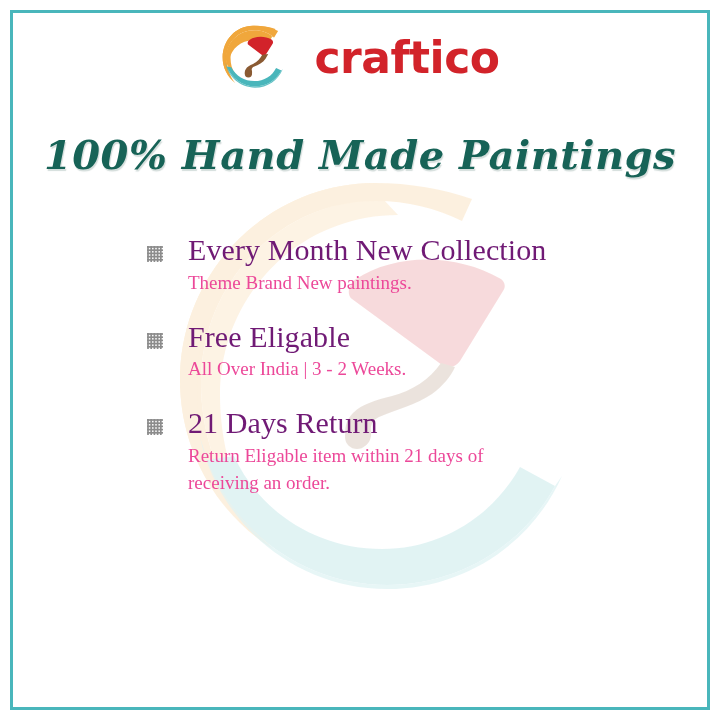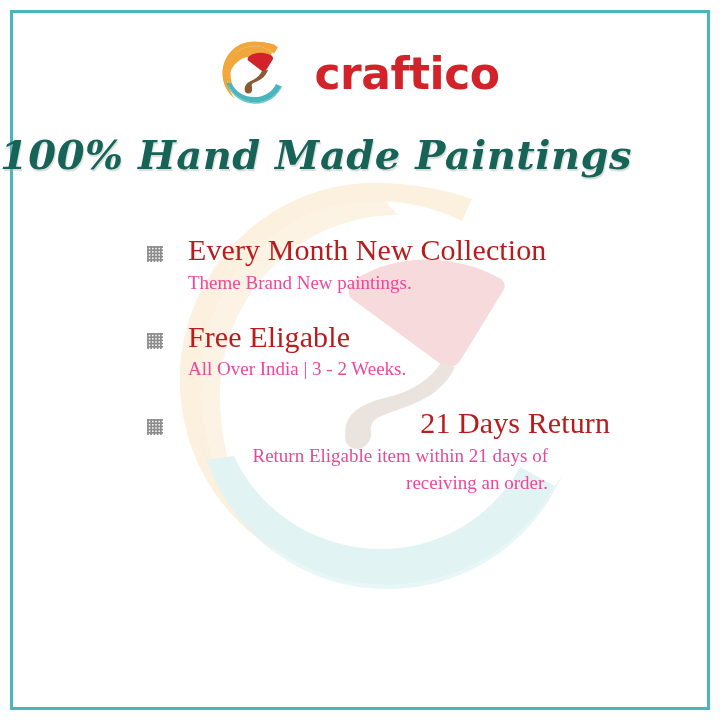--- a/index.html
+++ b/index.html
@@ -38,21 +38,21 @@
     height: 430px;
     opacity: 0.16;
     pointer-events: none;
   }
   .watermark svg { display: block; width: 100%; height: 100%; }
 
   
   .logo-row {
     position: absolute;
     left: 0;
-    top: 34px;
+    top: 18px;
     width: 720px;
     height: 76px;
     display: flex;
     align-items: center;
     justify-content: center;
     gap: 28px;
   }
   .logo-mark { width: 66px; height: 66px; flex: none; }
   .logo-mark svg { display: block; width: 100%; height: 100%; }
 
@@ -65,21 +65,21 @@
     line-height: 1;
     transform: translateY(2px);
   }
 
   
   .headline {
     position: absolute;
     left: 0;
     top: 131px;
     width: 720px;
-    text-align: left;
+    text-align: center;
     font-family: "DejaVu Serif", "Liberation Serif", serif;
     font-style: italic;
     font-weight: bold;
     font-size: 40px;
     letter-spacing: 0.5px;
     color: #176357;
     text-shadow: 1px 2px 1px rgba(160,180,175,0.45);
     white-space: nowrap;
   }
 
@@ -88,36 +88,36 @@
     position: absolute;
     left: 140px;
     top: 232px;
     width: 470px;
   }
   .feature {
     position: relative;
     padding-left: 48px;
     margin-bottom: 22px;
   }
-  .feature:last-child { margin-bottom: 0; text-align: right; }
+  .feature:last-child { margin-bottom: 0; }
 
   .bullet {
     position: absolute;
     left: 5px;
     top: 12px;
     width: 20px;
     height: 20px;
   }
   .bullet svg { display: block; width: 100%; height: 100%; }
 
   .feature-title {
     font-family: "Liberation Serif", "DejaVu Serif", serif;
     font-size: 30px;
     line-height: 1.22;
-    color: #b91c1c;
+    color: #701a75;
     letter-spacing: 0.1px;
   }
   .feature-desc {
     font-family: "Liberation Serif", "DejaVu Serif", serif;
     font-size: 19px;
     line-height: 1.42;
     color: #ec4899;
     margin-top: 1px;
     max-width: 360px;
   }

